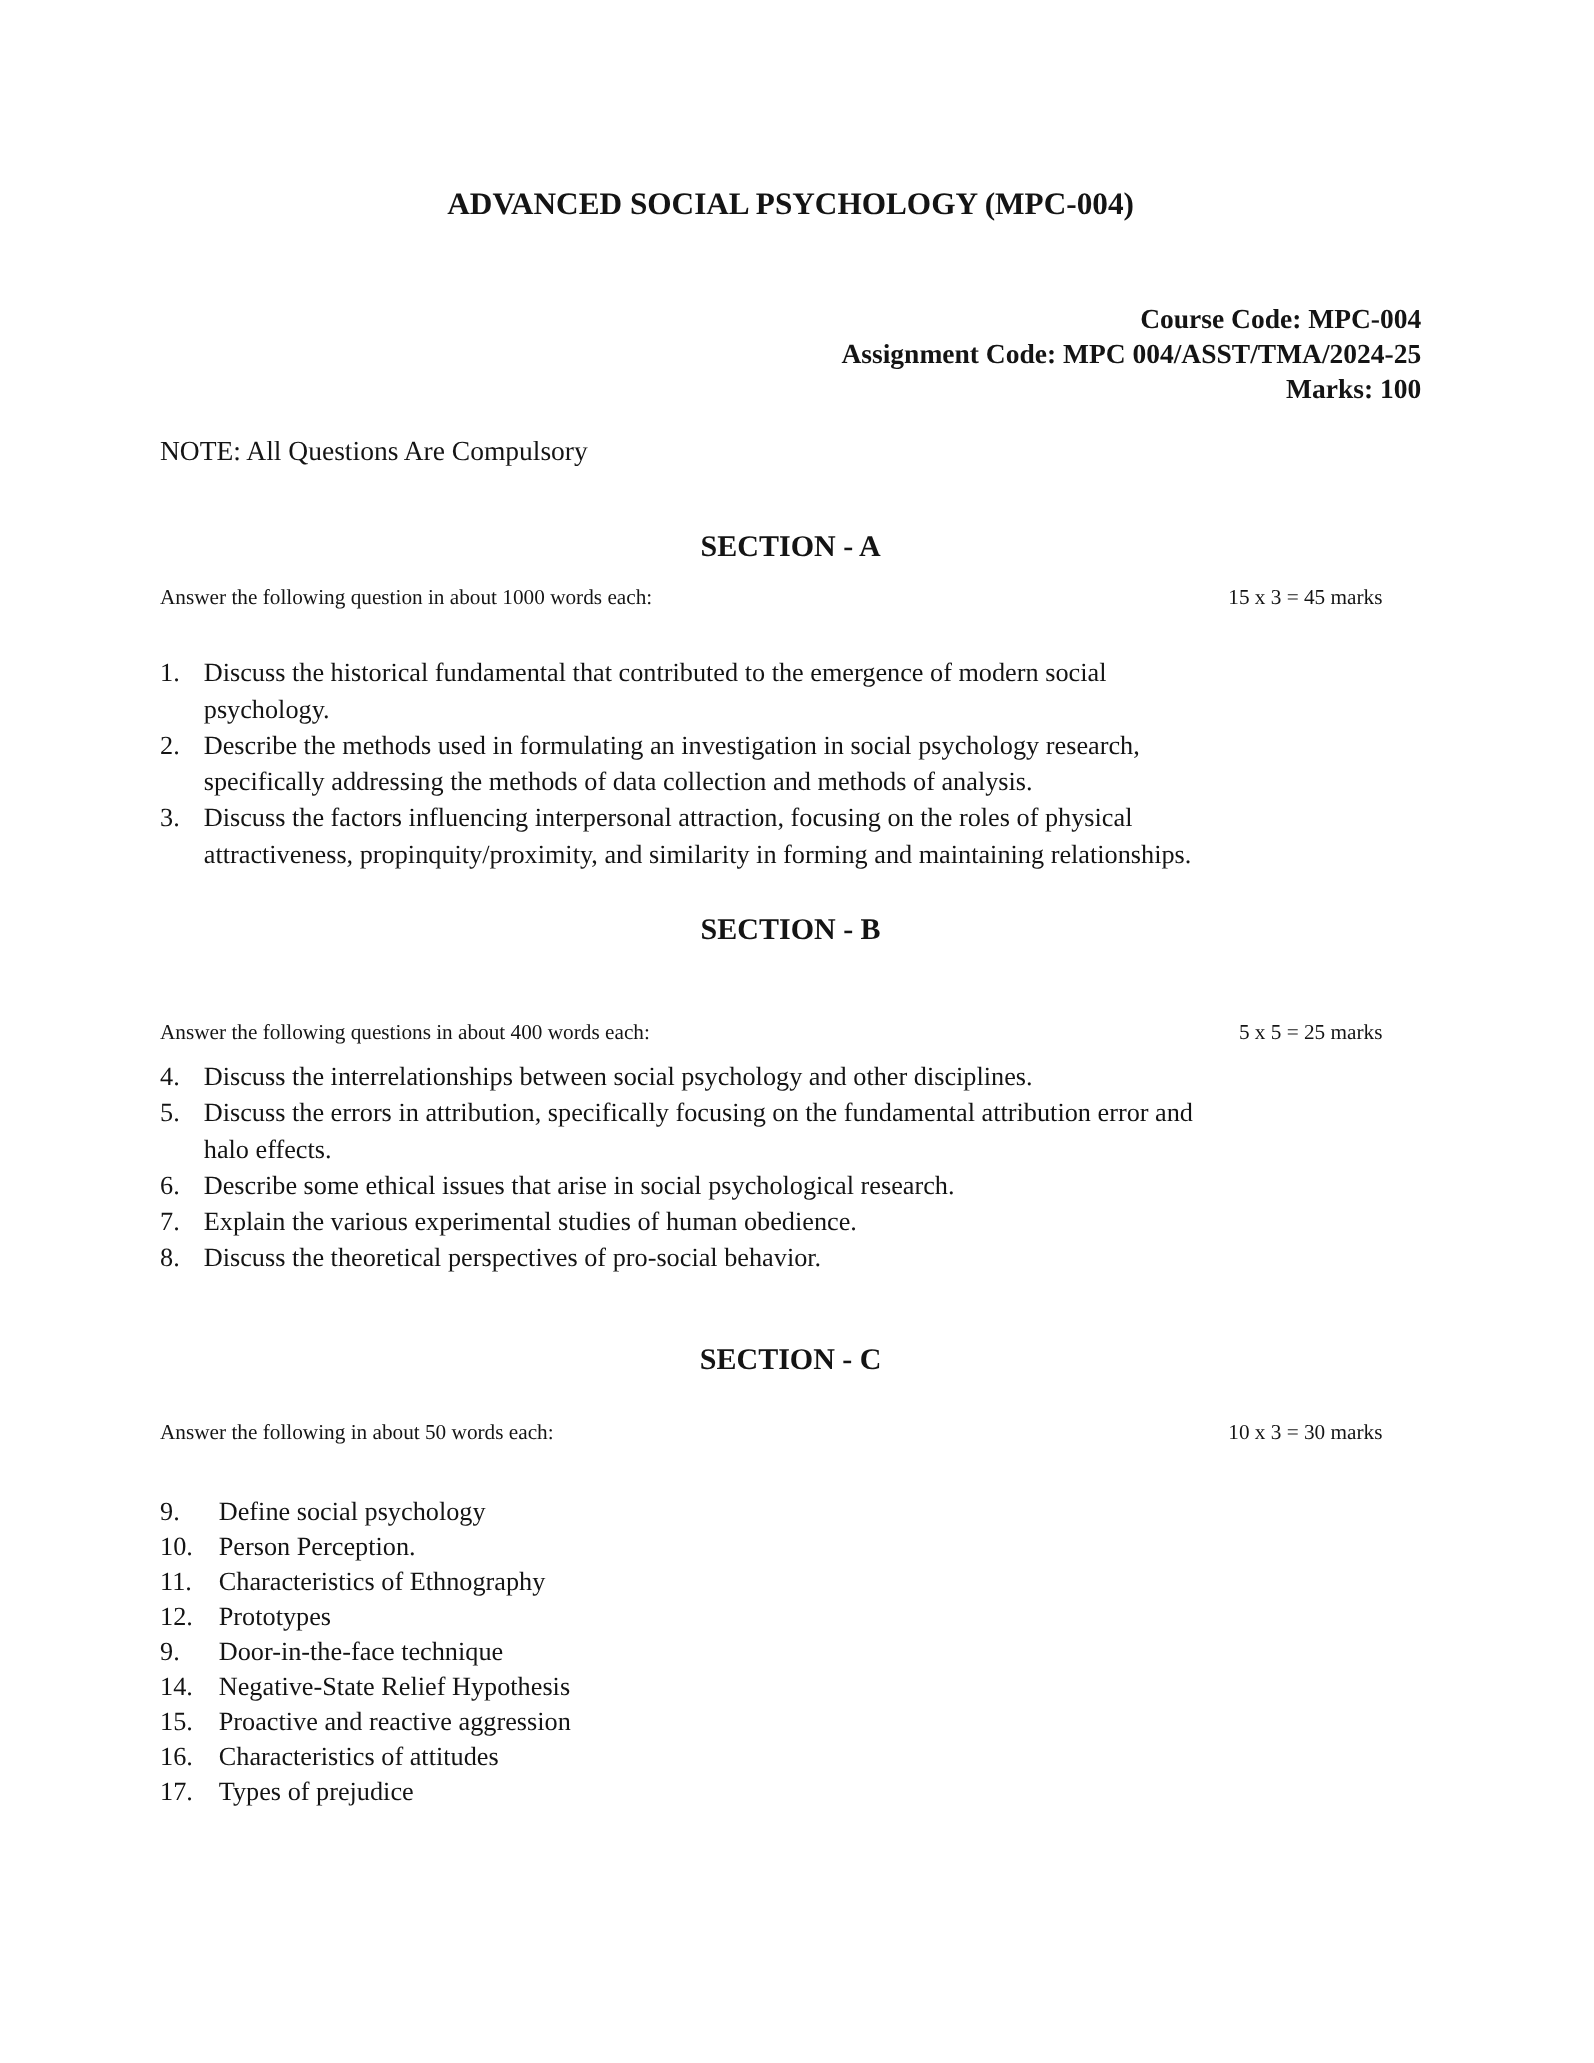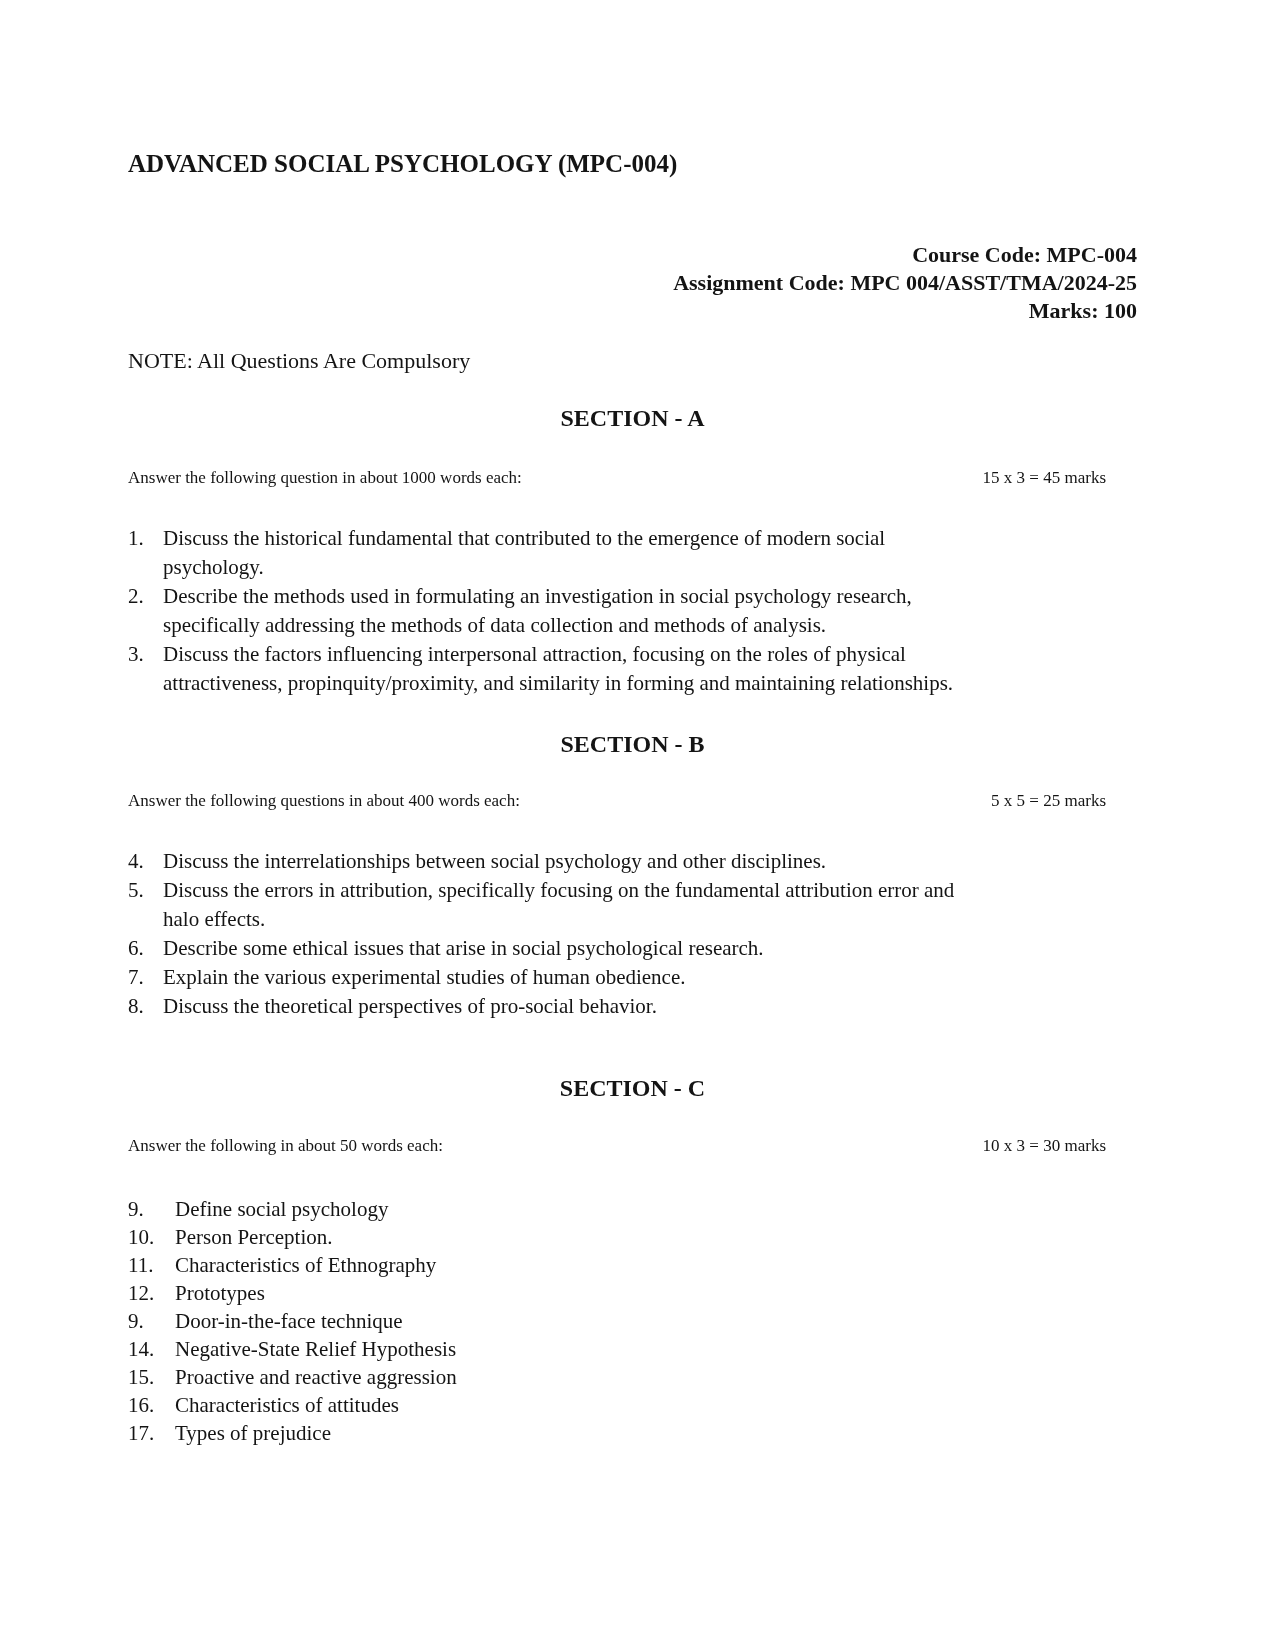--- a/index.html
+++ b/index.html
@@ -9,21 +9,21 @@
     height: 1650px;
     margin: 0 auto;
     background: #ffffff;
     color: #141414;
     font-family: "Liberation Serif", "DejaVu Serif", serif;
     overflow: hidden;
   }
   .abs { position: absolute; left: 128px; width: 1009px; }
 
   .doc-title {
-    text-align: left;
+    text-align: center;
     font-weight: bold;
     font-size: 25px;
     line-height: 28px;
     white-space: nowrap;
   }
   .header-block {
     text-align: right;
     font-weight: bold;
     font-size: 22px;
     line-height: 28px;
@@ -68,21 +68,21 @@
   <div class="abs doc-title" style="top:150px">ADVANCED SOCIAL PSYCHOLOGY (MPC-004)</div>
 
   <div class="abs header-block" style="top:241px">
     <div>Course Code: MPC-004</div>
     <div>Assignment Code: MPC 004/ASST/TMA/2024-25</div>
     <div>Marks: 100</div>
   </div>
 
   <div class="abs note-line" style="top:347px">NOTE: All Questions Are Compulsory</div>
 
-  <div class="abs sec-heading" style="top:404px">SECTION - A</div>
+  <div class="abs sec-heading" style="top:424px">SECTION - A</div>
   <div class="abs answer-row" style="top:464px">
     <span class="instr">Answer the following question in about 1000 words each:</span>
     <span class="marks">15 x 3 = 45 marks</span>
   </div>
   <div class="abs q-list ab" style="top:524px">
     <div class="q-row">
       <span class="q-num">1.</span>
       <span class="q-text">Discuss the historical fundamental that contributed to the emergence of modern social
 psychology.</span>
     </div>
@@ -92,21 +92,21 @@
 specifically addressing the methods of data collection and methods of analysis.</span>
     </div>
     <div class="q-row">
       <span class="q-num">3.</span>
       <span class="q-text">Discuss the factors influencing interpersonal attraction, focusing on the roles of physical
 attractiveness, propinquity/proximity, and similarity in forming and maintaining relationships.</span>
     </div>
   </div>
 
   <div class="abs sec-heading" style="top:730px">SECTION - B</div>
-  <div class="abs answer-row" style="top:787px">
+  <div class="abs answer-row" style="top:812px">
     <span class="instr">Answer the following questions in about 400 words each:</span>
     <span class="marks">5 x 5 = 25 marks</span>
   </div>
   <div class="abs q-list ab" style="top:847px">
     <div class="q-row">
       <span class="q-num">4.</span>
       <span class="q-text">Discuss the interrelationships between social psychology and other disciplines.</span>
     </div>
     <div class="q-row">
       <span class="q-num">5.</span>

